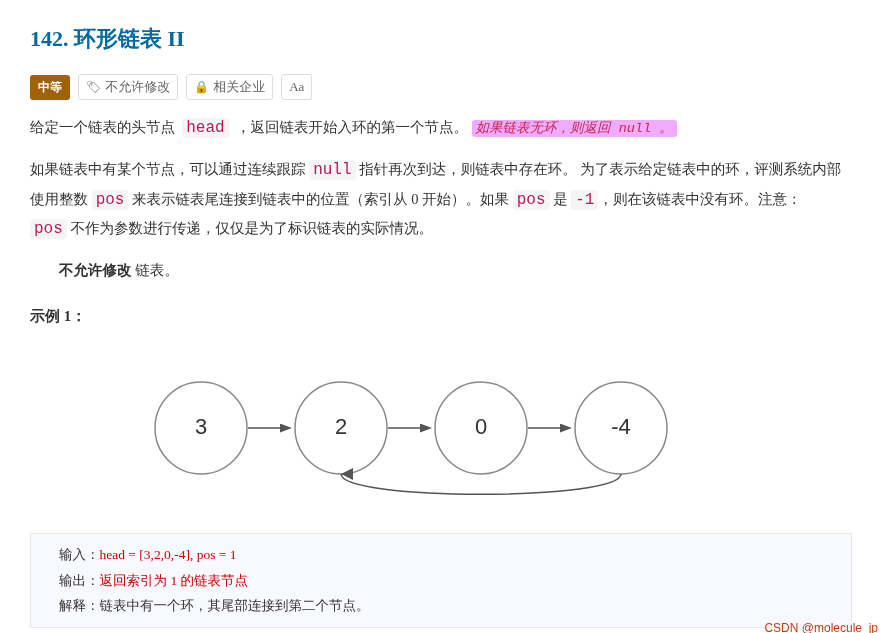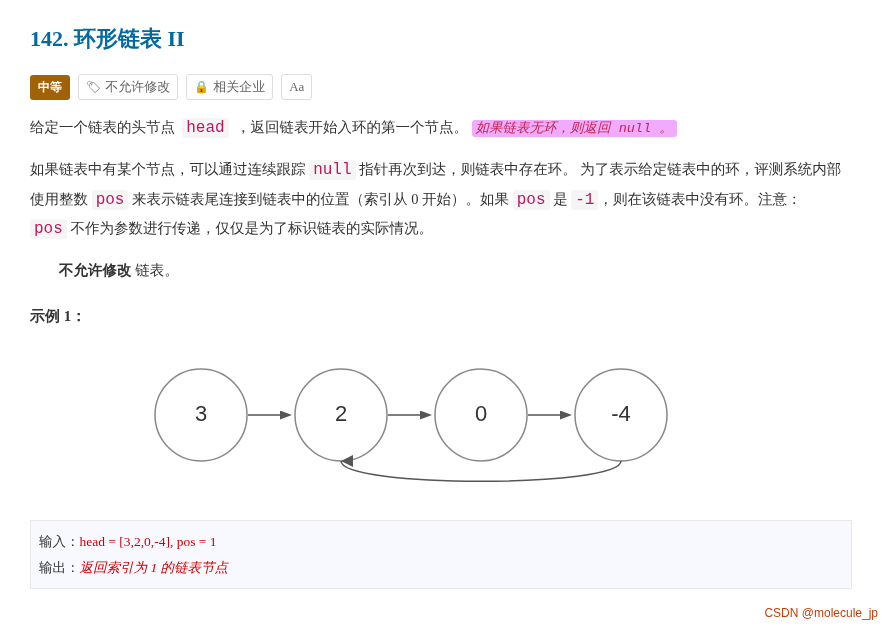--- a/index.html
+++ b/index.html
@@ -67,44 +67,44 @@
       border-radius: 3px;
       font-family: "Courier New", monospace;
       font-size: 13.5px;
       color: #c7254e;
       margin-top: 8px;
     }
     .bold-text { font-weight: bold; margin-left: 29px; }
     .section-title {
       font-weight: bold;
       font-size: 15px;
-      margin: 20px 0 11px 0;
+      margin: 20px 0 24px 0;
     }
     .diagram-area {
       display: flex;
       justify-content: center;
       align-items: flex-start;
       margin: 10px 0 20px 0;
       position: relative;
       height: 160px;
     }
     .diagram-svg {
       overflow: visible;
     }
     .io-block {
       background: #f8f8ff;
       border: 1px solid #e8e8e8;
-      padding: 8px 8px;
+      padding: 8px 28px;
       font-size: 13.5px;
       line-height: 1.9;
       margin-top: 6px;
     }
     .io-label { color: #333; font-weight: normal; }
     .io-value { color: #c00; }
-    .io-output-value { color: #c00; font-style: italic; }
+    .io-output-value { color: #c00; }
     .io-explain-value { color: #333; }
     .watermark {
       position: absolute;
       bottom: 10px;
       right: 4px;
       color: #c2410c;
       font-size: 12px;
       font-family: Liberation Sans, sans-serif;
     }
   </style>
@@ -177,15 +177,18 @@
   </svg>
 </div>
 
 <div class="io-block">
   <div>
     <span class="io-label">输入：</span><span class="io-value">head = [3,2,0,-4], pos = 1</span>
   </div>
   <div>
     <span class="io-label">输出：</span><span class="io-output-value">返回索引为 1 的链表节点</span>
   </div>
+  <div>
+    <span class="io-label">解释：</span><span class="io-explain-value">链表中有一个环，其尾部连接到第二个节点。</span>
+  </div>
 </div>
 
 <div class="watermark">CSDN @molecule_jp</div>
 
 </body></html>

